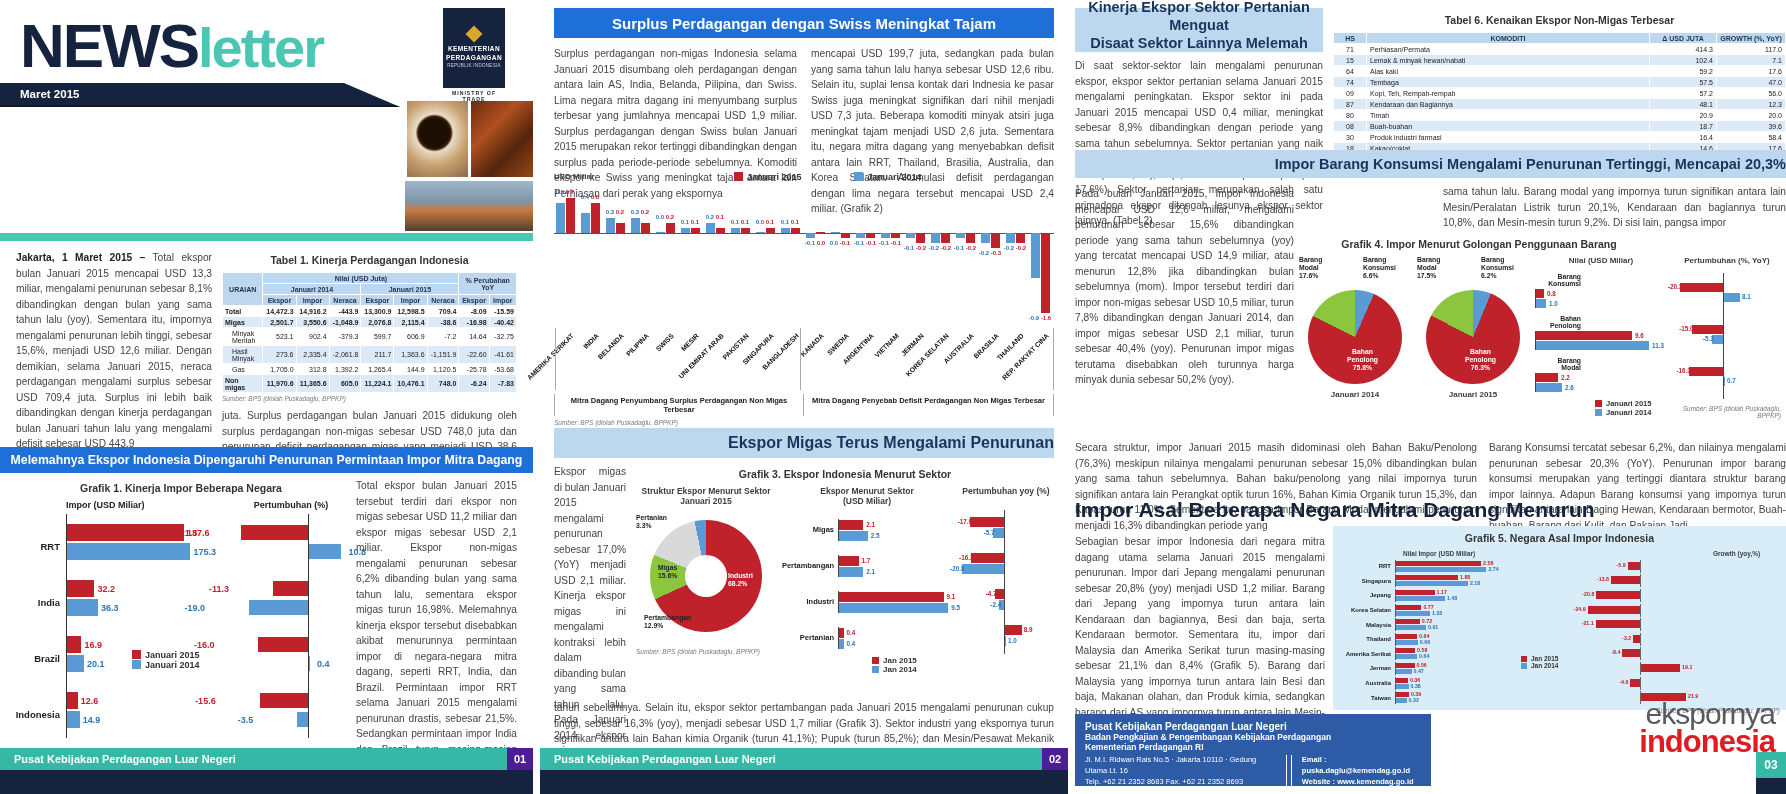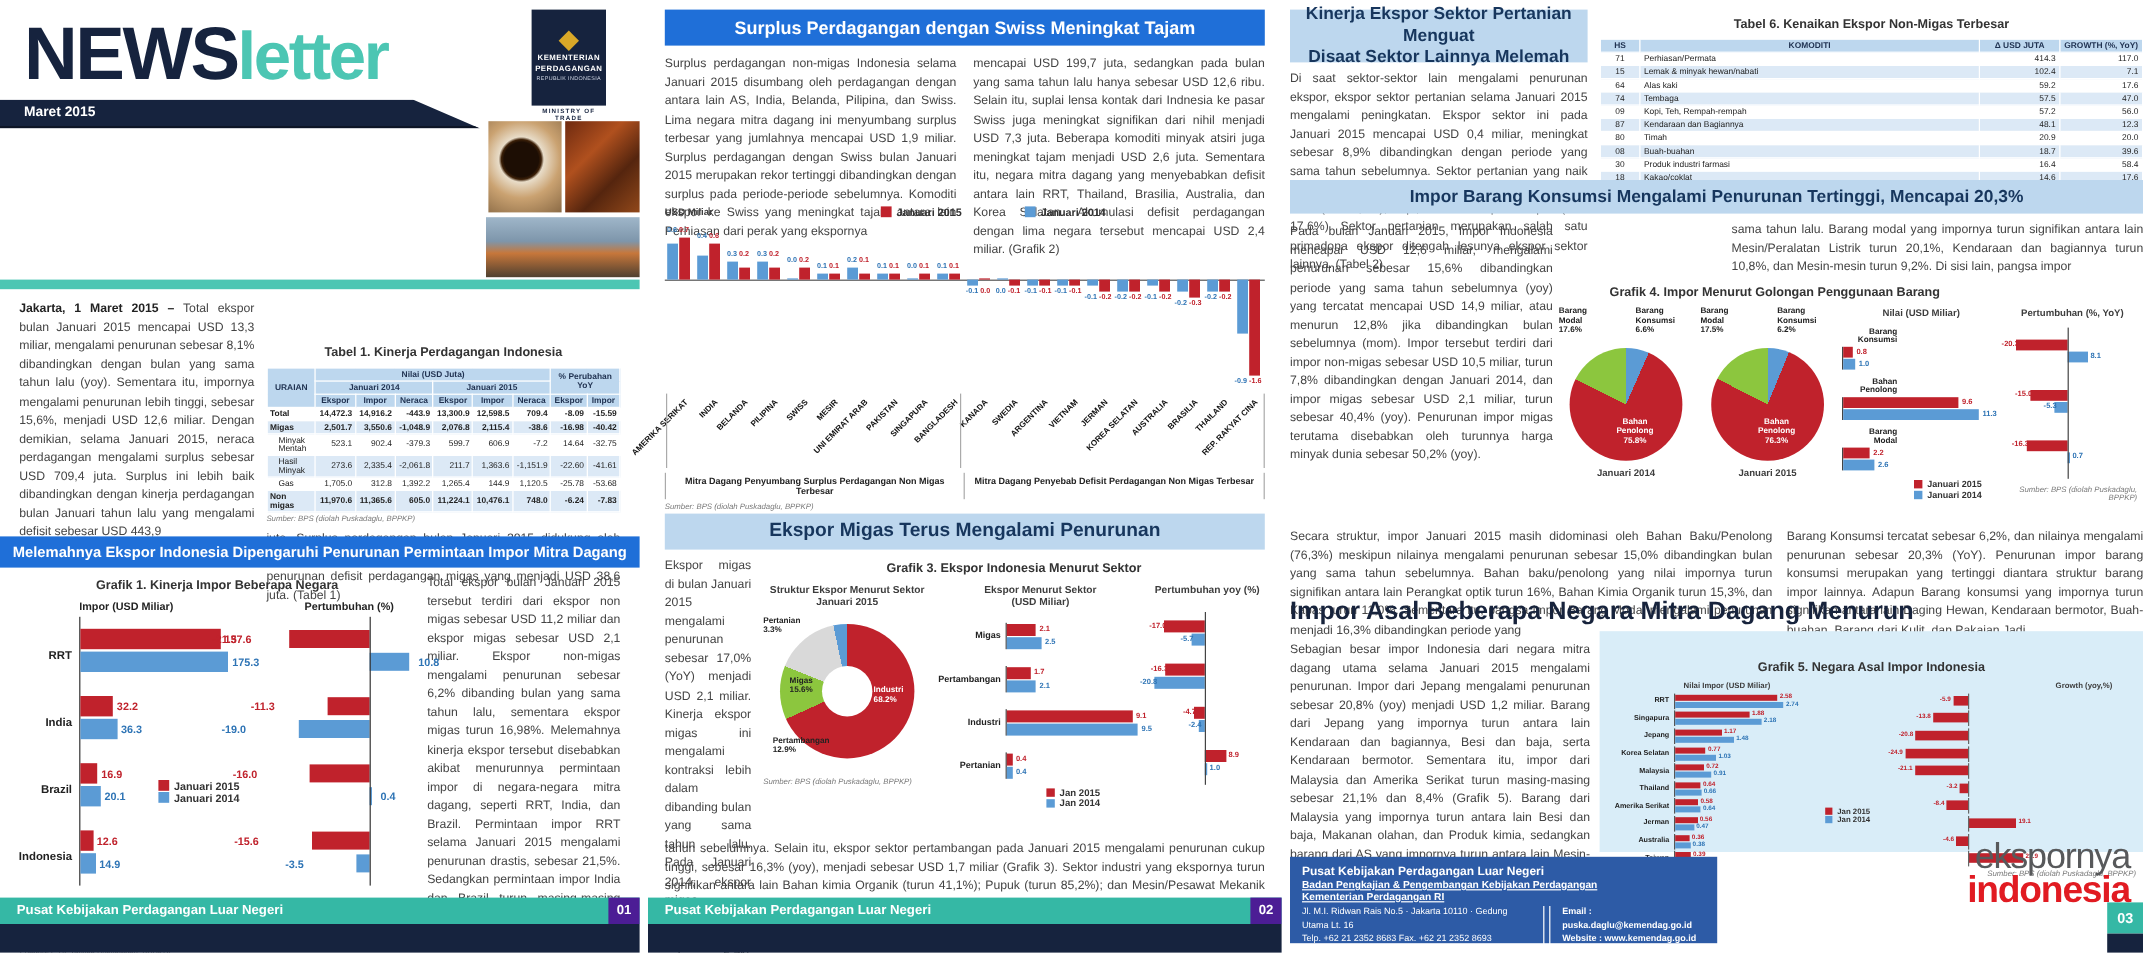--- a/index.html
+++ b/index.html
@@ -25,34 +25,34 @@
   .logobox .l{color:#fff;font-weight:bold;font-size:6.5px;letter-spacing:.4px;}
   .logobox .s{color:#cfd6e4;font-size:4.5px;letter-spacing:.3px;}
   .ministry{position:absolute;top:90px;right:28px;width:62px;text-align:center;font-size:5.2px;font-weight:bold;color:#16233e;letter-spacing:1px;}
   .photo{position:absolute;}
   .photo-coffee{top:101px;right:65px;width:61px;height:76px;background:radial-gradient(circle at 45% 42%,#1d0e04 26%,#3c2008 30%,#e8dcc8 34%,#caa271 58%,#8a6a45 100%);}
   .photo-spices{top:101px;right:0;width:62px;height:76px;background:linear-gradient(135deg,#6e2a10,#b0501e 35%,#55250e 65%,#91481a);}
   .photo-port{top:181px;right:0;width:128px;height:50px;background:linear-gradient(180deg,#9fb6c9 0%,#7e96ab 40%,#c7773b 60%,#4f4030 100%);}
   .tealrule{position:absolute;top:233px;left:0;width:533px;height:8px;background:#4cc6b3;}
   .p1cols{position:absolute;top:250px;left:16px;width:501px;display:flex;gap:10px;}
   .p1col1{width:196px;}
-  .p1col2{flex:1;margin-top:34px;}
+  .p1col2{flex:1;}
   
   table{border-collapse:collapse;}
   .dtable{width:100%;font-size:7px;color:#222;}
   .dtable th,.dtable td{padding:1.5px 2px;border:1px solid #fff;}
   .dtable thead th{background:#bdd7ee;font-weight:bold;text-align:center;color:#1f3150;}
   .dtable td.num{text-align:right;font-weight:bold;}
   .dtable tr.alt td{background:#dce9f6;}
   .dtable td.lbl{text-align:left;}
   .dtable td.ind{padding-left:9px;font-weight:normal;}
   .t2 th,.t2 td{padding:1.5px 3px;}
   
   .band{background:#1f6fd8;color:#fff;font-weight:bold;text-align:center;display:flex;align-items:center;justify-content:center;}
-  .bandlt{background:#bdd7ee;color:#17365d;font-weight:bold;text-align:center;display:flex;align-items:center;justify-content:center;}
+  .bandlt{background:#bdd7ee;color:#17365d;font-weight:bold;text-align:center;display:flex;align-items:center;justify-content:flex-end;}
   
   .bar{height:100%;}
   .red{background:#c0222c;} .blue{background:#5b9bd5;}
   .vl{font-weight:bold;font-size:9px;margin-left:3px;}
   .vl.r,.lr{color:#c0222c;} .vl.b,.lb{color:#2e74b5;}
   .phead{font-weight:bold;font-size:9px;color:#222;margin-bottom:4px;}
   .legend{font-size:9px;font-weight:bold;color:#333;}
   .legend .sw{display:inline-block;width:9px;height:9px;margin-right:4px;vertical-align:-1px;}
   
   #g1area{position:absolute;top:478px;left:16px;width:501px;}
@@ -86,21 +86,21 @@
   .footbar span{color:#fff;font-weight:bold;font-size:11px;padding-left:14px;}
   .footnum{position:absolute;right:0;bottom:24px;width:26px;height:22px;background:#4c1d95;color:#fff;font-weight:bold;font-size:11px;display:flex;align-items:center;justify-content:center;}
   .footnavy{position:absolute;left:0;bottom:0;height:24px;width:100%;background:#16233e;}
   
   .abs{position:absolute;}
   #g5panel{background:#d9edf8;}
   .g5row{display:flex;align-items:center;height:14.6px;}
   .g5lab{width:58px;text-align:right;padding-right:4px;font-size:6px;font-weight:bold;color:#222;}
   .p3foot{background:#2d5ba6;color:#fff;}
   .p3foot .o1{font-weight:bold;font-size:10px;}
-  .p3foot .o2{font-weight:bold;font-size:8.5px;text-decoration:underline;}
+  .p3foot .o2{font-weight:bold;font-size:8.5px;}
   .p3foot .sm{font-size:7.5px;line-height:1.45;}
   .remark .r1{font-size:30px;color:#58595b;letter-spacing:-1px;line-height:.9;}
   .remark .r2{font-size:31px;color:#e11b22;font-weight:bold;letter-spacing:-1px;line-height:.95;}
 </style>
 </head>
 <body>
 
 <section class="page" id="p1">
   <div class="brand">
     <span class="news">NEWS</span><span class="letter">letter</span>
@@ -879,21 +879,21 @@
           </div>
        <div class="src" style="margin-top:6px;text-align:right">Sumber: BPS (diolah Puskadaglu, BPPKP)</div>
      </div>
    </div>
     </div>
   <div class="txt abs" style="top:440px;left:0;width:402px">Secara struktur, impor Januari 2015 masih didominasi oleh Bahan Baku/Penolong (76,3%) meskipun nilainya mengalami penurunan sebesar 15,0% dibandingkan bulan yang sama tahun sebelumnya. Bahan baku/penolong yang nilai impornya turun signifikan antara lain Perangkat optik turun 16%, Bahan Kimia Organik turun 15,3%, dan Kapas turun 11,0%. Sementara itu, pangsa impor Barang Modal mengalami penurunan menjadi 16,3% dibandingkan periode yang</div>
   <div class="txt abs" style="top:440px;left:414px;width:297px">Barang Konsumsi tercatat sebesar 6,2%, dan nilainya mengalami penurunan sebesar 20,3% (YoY). Penurunan impor barang konsumsi merupakan yang tertinggi diantara struktur barang impor lainnya. Adapun Barang konsumsi yang impornya turun signifikan antara lain Daging Hewan, Kendaraan bermotor, Buah-buahan, Barang dari Kulit, dan Pakaian Jadi.</div>
   <div class="abs" style="top:498px;left:0;width:640px;font-size:21px;font-weight:bold;color:#17233c">Impor Asal Beberapa Negara Mitra Dagang Menurun</div>
   <div class="txt abs" style="top:534px;left:0;width:250px">Sebagian besar impor Indonesia dari negara mitra dagang utama selama Januari 2015 mengalami penurunan. Impor dari Jepang mengalami penurunan sebesar 20,8% (yoy) menjadi USD 1,2 miliar. Barang dari Jepang yang impornya turun antara lain Kendaraan dan bagiannya, Besi dan baja, serta Kendaraan bermotor. Sementara itu, impor dari Malaysia dan Amerika Serikat turun masing-masing sebesar 21,1% dan 8,4% (Grafik 5). Barang dari Malaysia yang impornya turun antara lain Besi dan baja, Makanan olahan, dan Produk kimia, sedangkan barang dari AS yang impornya turun antara lain Mesin-mesin, Produk kimia, dan Perangkat optik.</div>
   <div class="abs" id="g5panel" style="top:526px;left:258px;width:453px;height:184px">
-   <div class="gtitle" style="margin-top:24px">Grafik 5. Negara Asal Impor Indonesia</div>
+   <div class="gtitle" style="margin-top:6px">Grafik 5. Negara Asal Impor Indonesia</div>
    <div style="display:flex;font-size:6.5px;font-weight:bold;margin:0 0 2px 70px">
      <span style="width:180px">Nilai Impor (USD Miliar)</span>
      <span style="margin-left:130px">Growth (yoy,%)</span>
    </div>
    <div style="position:relative">
         <div class="g5row">
       <div class="g5lab">RRT</div>
       <div style="position:relative;width:158px;border-left:1px solid #555;height:13px">
         <div class="bar red" style="position:absolute;top:1px;width:85.1px;height:5px"></div>
             <span class="tinyv lr" style="left:87.1px;top:0;font-size:5.3px">2.58</span>

